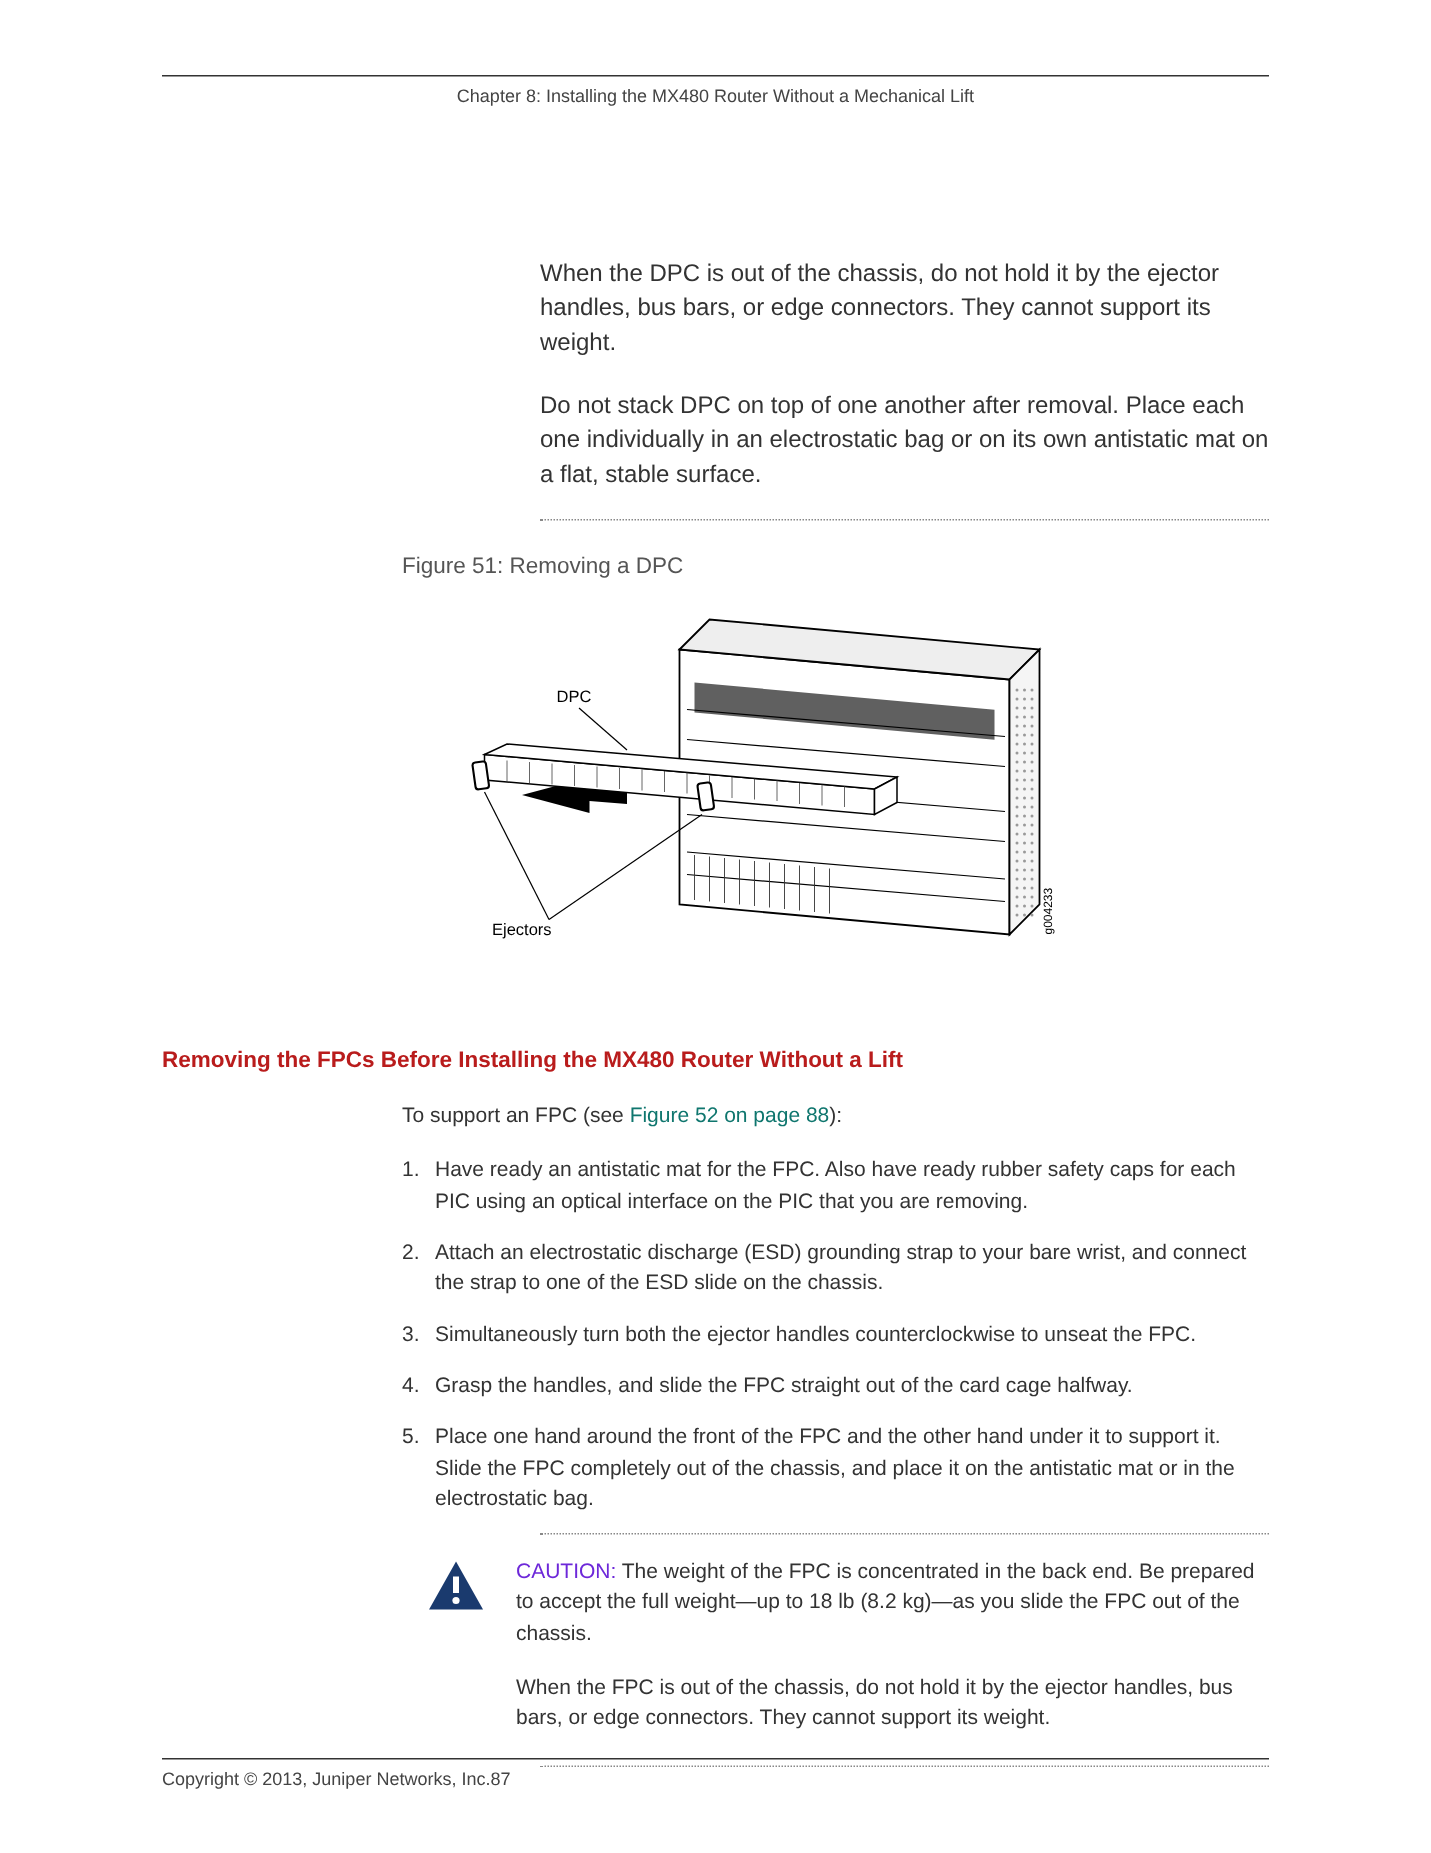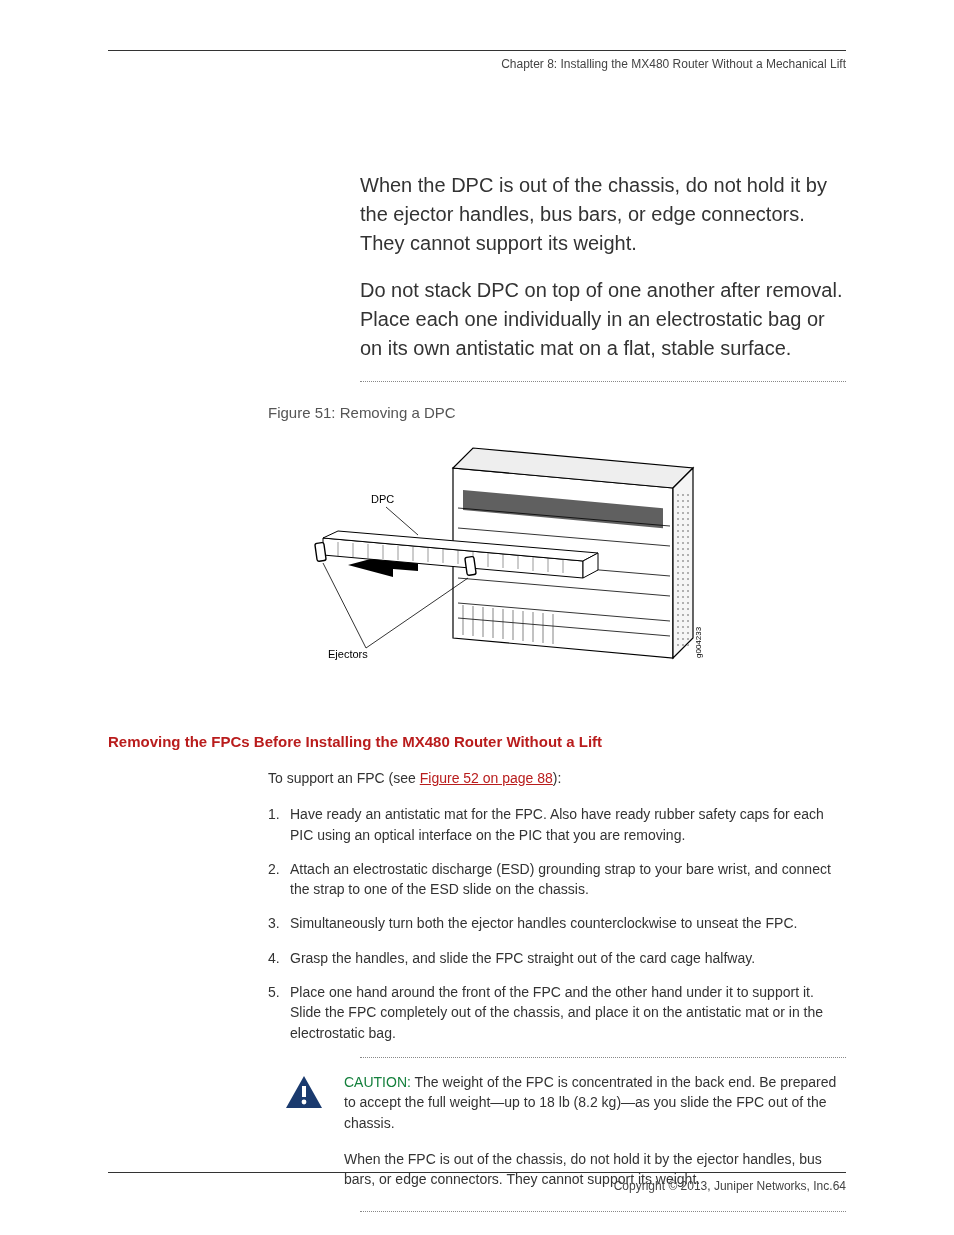--- a/index.html
+++ b/index.html
@@ -18,28 +18,28 @@
     .page {
       padding: 50px 108px 40px 108px;
       height: 100%;
       position: relative;
     }
     .header-line {
       border-top: 1px solid #333;
       margin-bottom: 6px;
     }
     .header-text {
-      text-align: right;
+      text-align: center;
       font-size: 12px;
       color: #444;
       margin-bottom: 100px;
     }
     .body-text {
       margin-left: 252px;
-      font-size: 20px;
+      font-size: 16px;
       line-height: 1.45;
       color: #333;
       margin-bottom: 18px;
     }
     .dotted-line {
       margin-left: 252px;
       border-top: 1px dotted #888;
       margin-bottom: 22px;
       margin-top: 6px;
     }
@@ -68,22 +68,21 @@
       margin-bottom: 18px;
       margin-left: 0;
     }
     .intro-text {
       margin-left: 160px;
       font-size: 14px;
       line-height: 1.45;
       margin-bottom: 16px;
     }
     .link {
-      color: #b91c1c;
-      text-decoration: underline;
+      color: #0f766e;
     }
     .list {
       margin-left: 160px;
       padding-left: 0;
     }
     .list-item {
       display: flex;
       font-size: 14px;
       line-height: 1.45;
       margin-bottom: 14px;
@@ -105,21 +104,21 @@
       width: 40px;
       flex-shrink: 0;
       padding-top: 2px;
     }
     .caution-content {
       flex: 1;
       font-size: 14px;
       line-height: 1.45;
     }
     .caution-label {
-      color: #15803d;
+      color: #6d28d9;
     }
     .caution-para {
       margin-bottom: 16px;
     }
     .dotted-line-caution {
       margin-left: 252px;
       border-top: 1px dotted #888;
       margin-top: 6px;
       margin-bottom: 14px;
     }
@@ -128,21 +127,21 @@
       bottom: 42px;
       left: 108px;
       right: 108px;
     }
     .footer-line {
       border-top: 1px solid #333;
       margin-bottom: 6px;
     }
     .footer-row {
       display: flex;
-      justify-content: flex-end;
+      justify-content: flex-start;
       font-size: 12px;
       color: #444;
     }
   </style>
 </head>
 <body>
 
 <div class="page">
   <div class="header-line"></div>
   <div class="header-text">Chapter 8: Installing the MX480 Router Without a Mechanical Lift</div>
@@ -365,16 +364,16 @@
       <div class="caution-para">When the FPC is out of the chassis, do not hold it by the ejector handles, bus bars, or edge connectors. They cannot support its weight.</div>
     </div>
   </div>
 
   <div class="dotted-line-caution"></div>
 
   <div class="footer">
     <div class="footer-line"></div>
     <div class="footer-row">
       <span>Copyright © 2013, Juniper Networks, Inc.</span>
-      <span>64</span>
+      <span>87</span>
     </div>
   </div>
 </div>
 
 </body></html>

